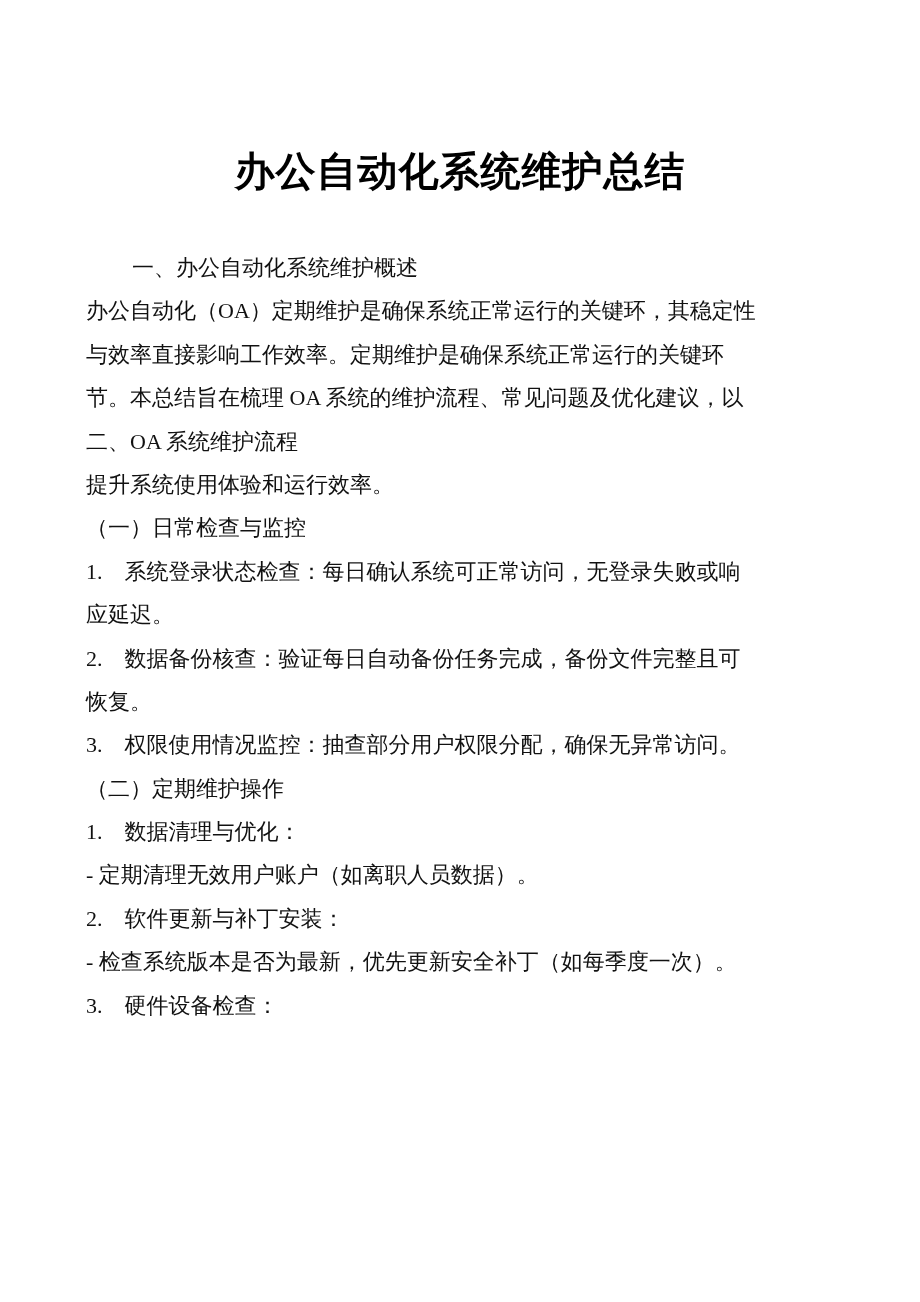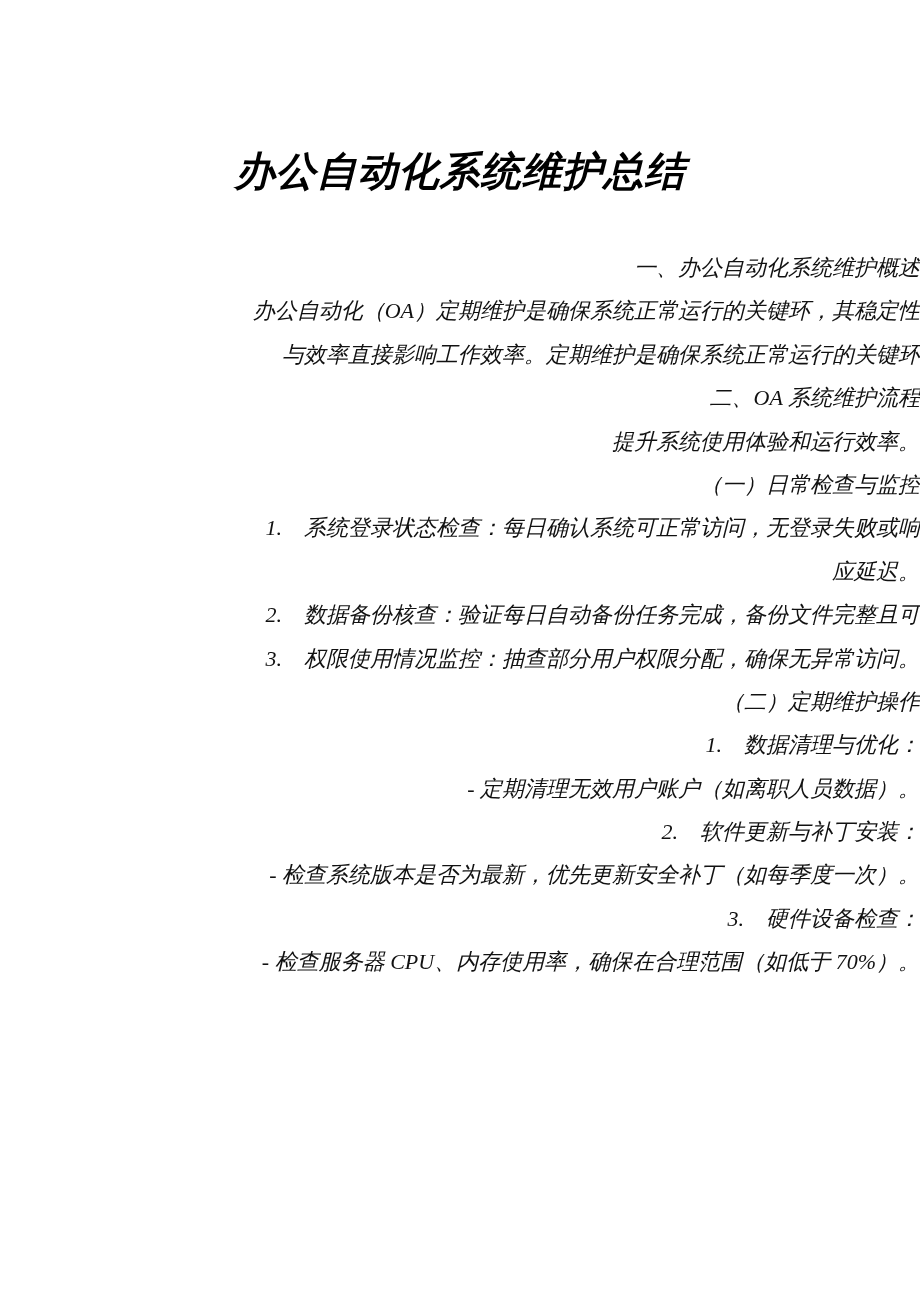--- a/index.html
+++ b/index.html
@@ -6,37 +6,35 @@
     margin: 0;
     padding: 0;
     background: #ffffff;
   }
   .page {
     position: relative;
     width: 920px;
     height: 1302px;
     background: #ffffff;
     overflow: hidden;
-    font-style: italic;
   }
   .doc-title {
     margin: 147px 0 0 0;
     padding: 0;
     font-family: "Liberation Sans", sans-serif;
     font-weight: 700;
     font-size: 40px;
     line-height: 48px;
     letter-spacing: 1px;
     text-align: center;
     color: #000000;
   }
   .doc-body {
     margin-top: 51px;
     padding-left: 86px;
-    text-align: right;
   }
   .line {
     font-family: "Liberation Serif", serif;
     font-size: 22px;
     line-height: 43.4px;
     height: 43.4px;
     white-space: pre;
     color: #111111;
   }
   .indent-2 {
@@ -45,28 +43,29 @@
 </style>
 </head>
 <body>
 
 <div class="page">
   <h1 class="doc-title">办公自动化系统维护总结</h1>
   <div class="doc-body">
     <div class="line indent-2">一、办公自动化系统维护概述</div>
     <div class="line">办公自动化（OA）定期维护是确保系统正常运行的关键环，其稳定性</div>
     <div class="line">与效率直接影响工作效率。定期维护是确保系统正常运行的关键环</div>
+    <div class="line">节。本总结旨在梳理 OA 系统的维护流程、常见问题及优化建议，以</div>
     <div class="line">二、OA 系统维护流程</div>
     <div class="line">提升系统使用体验和运行效率。</div>
     <div class="line">（一）日常检查与监控</div>
     <div class="line">1.　系统登录状态检查：每日确认系统可正常访问，无登录失败或响</div>
     <div class="line">应延迟。</div>
     <div class="line">2.　数据备份核查：验证每日自动备份任务完成，备份文件完整且可</div>
+    <div class="line">恢复。</div>
     <div class="line">3.　权限使用情况监控：抽查部分用户权限分配，确保无异常访问。</div>
     <div class="line">（二）定期维护操作</div>
     <div class="line">1.　数据清理与优化：</div>
     <div class="line">- 定期清理无效用户账户（如离职人员数据）。</div>
     <div class="line">2.　软件更新与补丁安装：</div>
     <div class="line">- 检查系统版本是否为最新，优先更新安全补丁（如每季度一次）。</div>
     <div class="line">3.　硬件设备检查：</div>
-    <div class="line">- 检查服务器 CPU、内存使用率，确保在合理范围（如低于 70%）。</div>
   </div>
 </div>
 
 </body></html>

